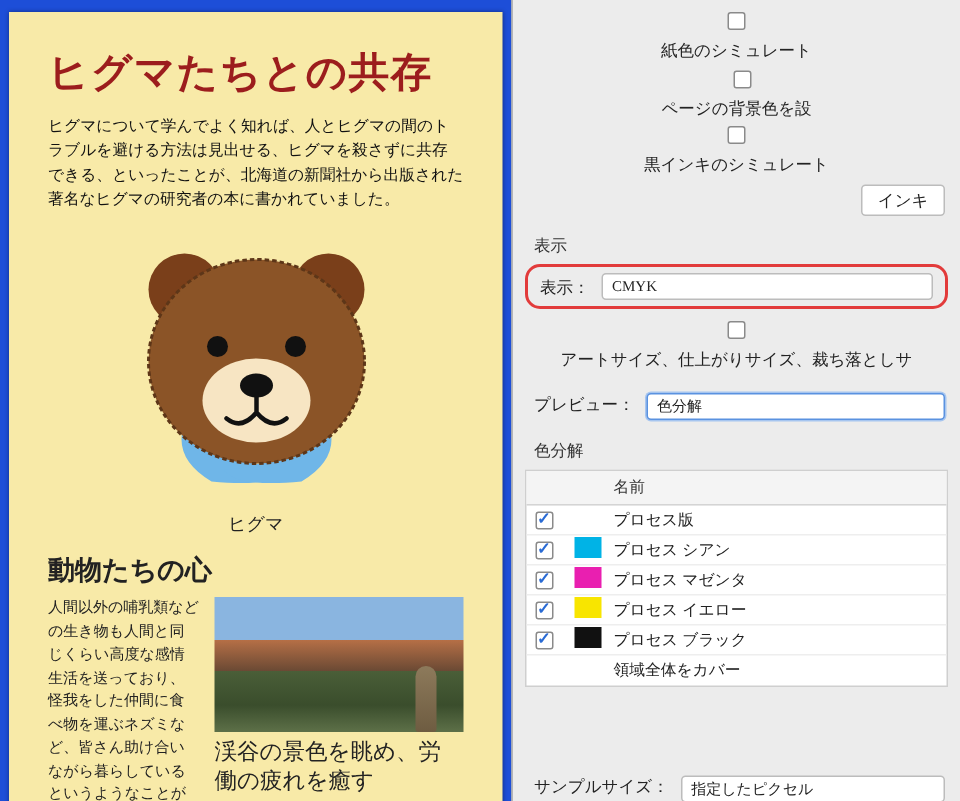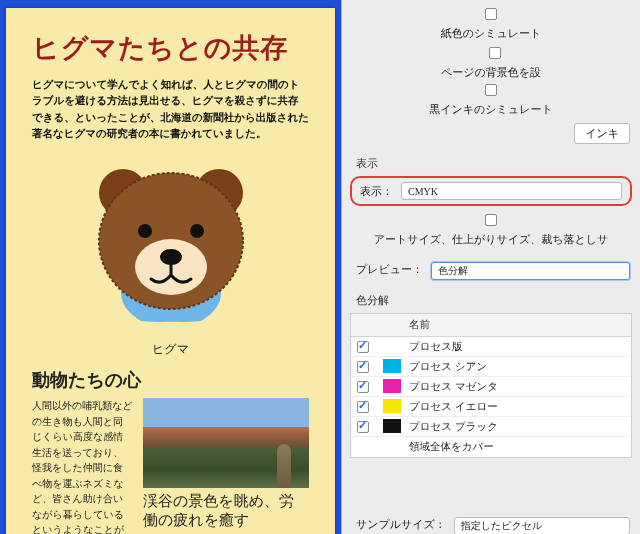--- a/index.html
+++ b/index.html
@@ -34,21 +34,20 @@
   color: #9c1d1d;
   font-size: 27px;
   font-weight: 800;
   letter-spacing: 1px;
   margin-bottom: 10px;
 }
 .lead {
   font-size: 10.5px;
   line-height: 1.55;
   color: #111;
-  font-weight: bold;
 }
 .bear-wrap {
   display: flex;
   flex-direction: column;
   align-items: center;
   margin-top: 8px;
 }
 .bear-caption {
   font-size: 12px;
   margin-top: 2px;

